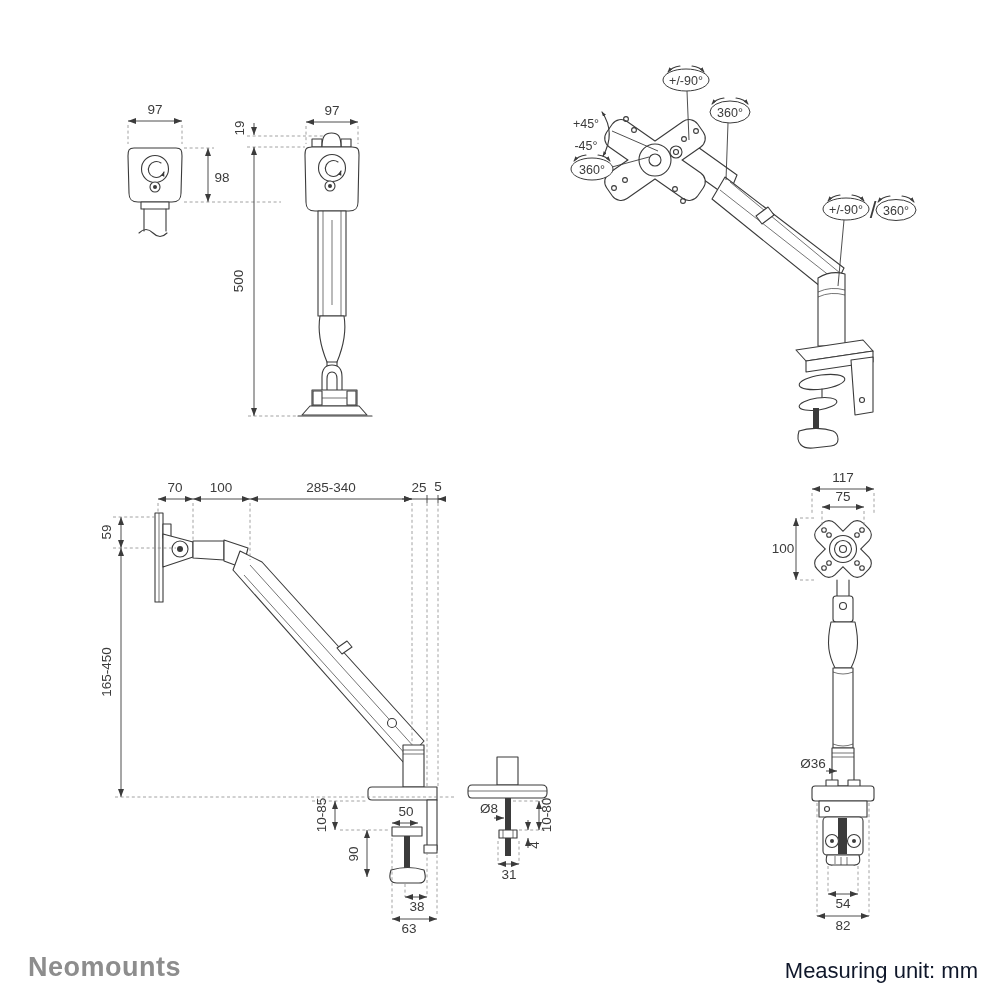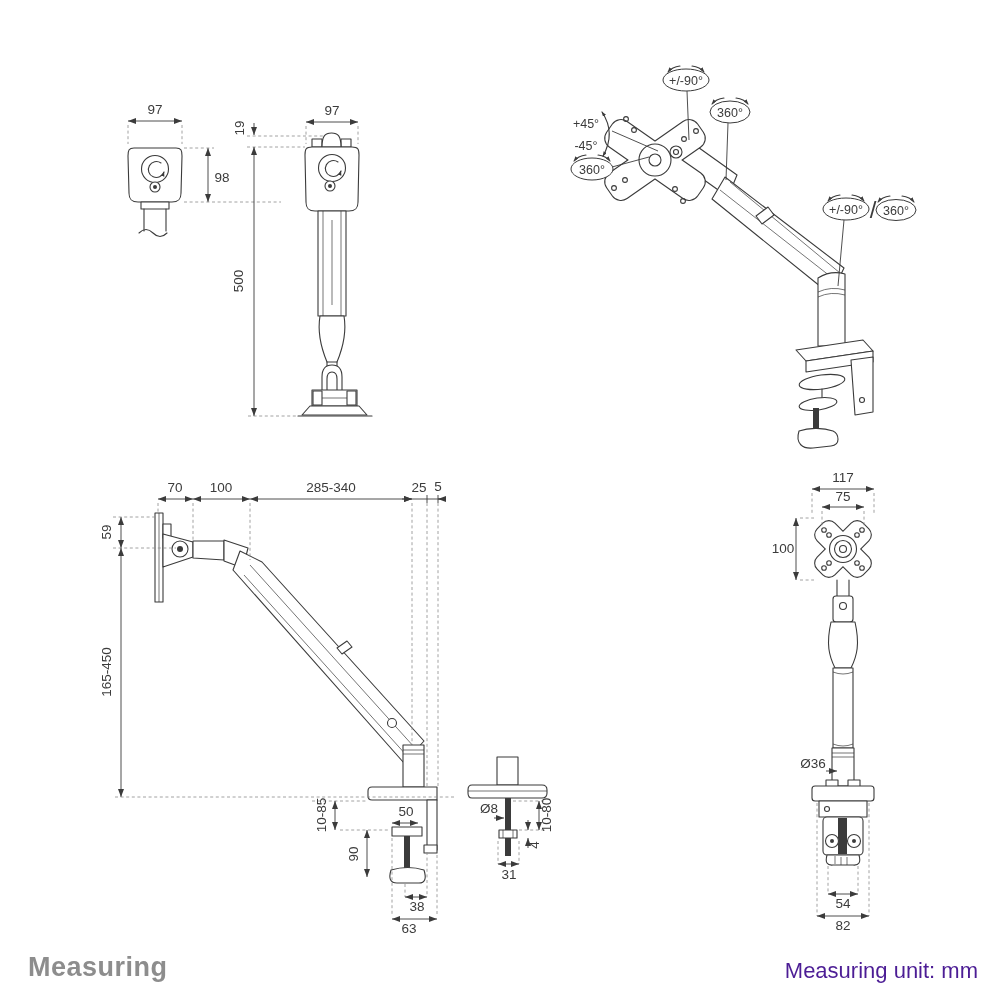--- a/index.html
+++ b/index.html
@@ -13,21 +13,21 @@
   .dk{fill:#3b3b3b;stroke:none;}
   .dim{stroke:#3b3b3b;stroke-width:0.9;fill:none;}
   .dsh{stroke:#8a8a8a;stroke-width:0.8;fill:none;stroke-dasharray:3 2.6;}
   .t{font-family:"Liberation Sans",sans-serif;font-size:13.5px;fill:#3b3b3b;text-anchor:middle;}
   .te{font-family:"Liberation Sans",sans-serif;font-size:12.5px;fill:#3b3b3b;text-anchor:middle;}
   .slash{font-family:"Liberation Sans",sans-serif;font-size:24px;fill:#3b3b3b;text-anchor:middle;}
   .ann{fill:#ffffff;stroke:#3b3b3b;stroke-width:1;}
   .sw{fill:#ffffff;stroke:#3b3b3b;stroke-width:2.2;}
   .sf{fill:#ffffff;stroke:none;}
   .logo{position:absolute;left:28px;top:952px;font-weight:600;font-size:27px;color:#8d8d8d;letter-spacing:.5px;}
-  .munit{position:absolute;right:26px;top:958px;font-size:22px;color:#4c1d95;}
+  .munit{position:absolute;right:26px;top:958px;font-size:22px;color:#0f172a;}
 </style>
 </head>
 <body>
 
 <div class="stage">
 <svg width="1004" height="1004" viewBox="0 0 1004 1004">
   <defs>
     <marker id="ma" markerWidth="9" markerHeight="7" refX="8" refY="3" orient="auto-start-reverse" markerUnits="userSpaceOnUse">
       <path d="M0,0 L8,3 L0,6 Z" fill="#3b3b3b"></path>
     </marker>
@@ -346,15 +346,15 @@
       <line class="dim" x1="828" y1="894" x2="858" y2="894" marker-start="url(#ma)" marker-end="url(#ma)"></line>
       <text class="t" x="843" y="908">54</text>
       <line class="dsh" x1="817" y1="803" x2="817" y2="916"></line>
       <line class="dsh" x1="869" y1="803" x2="869" y2="916"></line>
       <line class="dim" x1="817" y1="916" x2="869" y2="916" marker-start="url(#ma)" marker-end="url(#ma)"></line>
       <text class="t" x="843" y="930">82</text>
     </g>
   </g>
 </svg>
 
-<div class="logo">Measuring</div>
+<div class="logo">Neomounts</div>
 <div class="munit">Measuring unit: mm</div>
 </div>
 
 </body></html>

